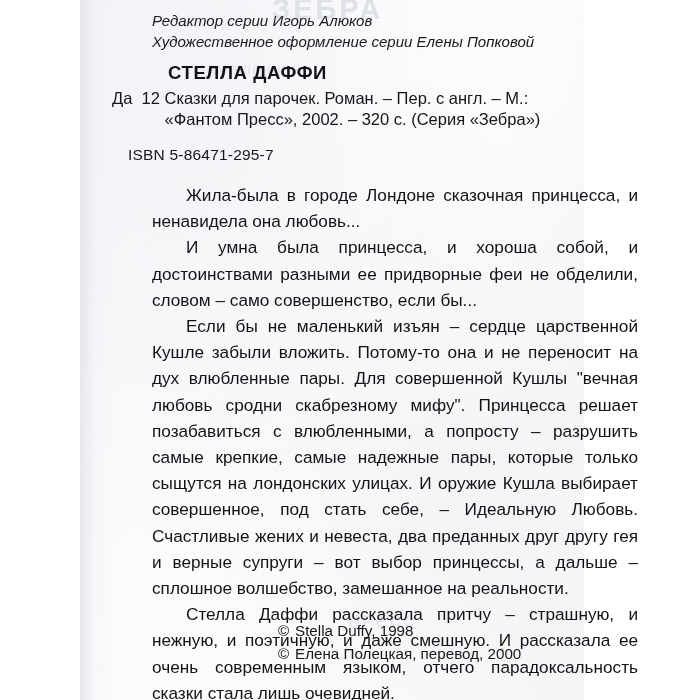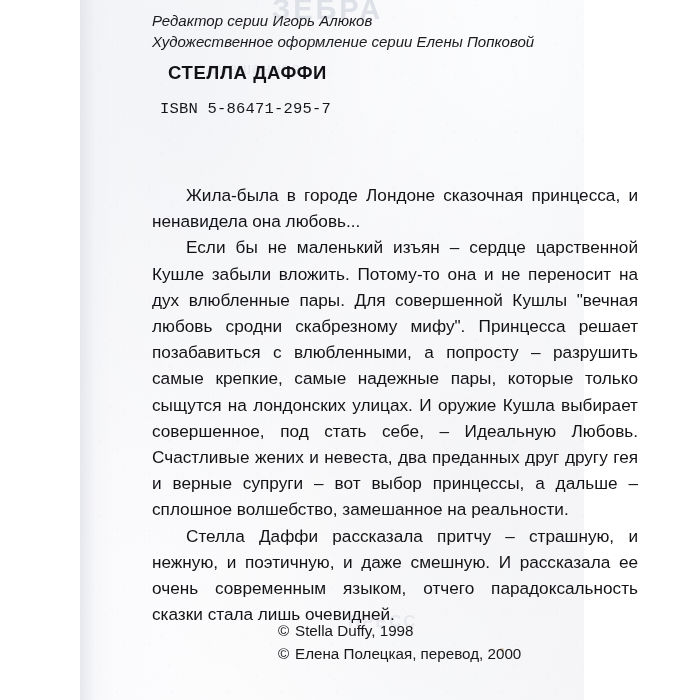--- a/index.html
+++ b/index.html
@@ -145,26 +145,25 @@
     white-space: pre;
   }
   #catalog-desc {
     flex: 1 1 auto;
   }
   #catalog-desc .desc-line-2 {
     display: block;
     text-indent: 0;
   }
   #isbn-line {
-    margin-left: 48px;
+    margin-left: 16px;
     margin-top: 16px;
     font-size: 15.5px;
     color: #17171b;
     letter-spacing: 0.2px;
-    font-family: Liberation Mono, monospace;
   }
 
   
   #blurb {
     position: absolute;
     left: 72px;
     top: 182px;
     width: 486px;
     font-size: 17.2px;
     line-height: 26.2px;
@@ -212,26 +211,31 @@
 
       <div id="series-credits">
         <div class="credit-line">Редактор серии Игорь Алюков</div>
         <div class="credit-line">Художественное оформление серии Елены Попковой</div>
       </div>
 
       <div id="catalog-block">
 
         <div id="author-name">СТЕЛЛА ДАФФИ</div>
 
+        <div id="catalog-row">
+          <span id="catalog-index"><span>Да</span><span>&nbsp;&nbsp;</span><span>12</span><span>&nbsp;</span></span>
+          <span id="catalog-desc"><span>Сказки для парочек. Роман. – Пер. с англ. – М.:</span><span class="desc-line-2">«Фантом Пресс», 2002. – 320 с. (Серия «Зебра»)</span></span>
+        </div>
 
         <div id="isbn-line">ISBN 5-86471-295-7</div>
       </div>
 
       <div id="blurb">
         <p>Жила-была в городе Лондоне сказочная принцесса, и ненавидела она любовь...</p>
+        <p>И умна была принцесса, и хороша собой, и достоинствами разными ее придворные феи не обделили, словом – само совершенство, если бы...</p>
         <p>Если бы не маленький изъян – сердце царственной Кушле забыли вложить. Потому-то она и не переносит на дух влюбленные пары. Для совершенной Кушлы "вечная любовь сродни скабрезному мифу".  Принцесса решает позабавиться с влюбленными, а попросту – разрушить самые крепкие, самые надежные пары, которые только сыщутся на лондонских улицах. И оружие Кушла выбирает совершенное, под стать себе, – Идеальную Любовь. Счастливые жених и невеста, два преданных друг другу гея и верные супруги – вот выбор принцессы, а дальше – сплошное волшебство, замешанное на реальности.</p>
         <p>Стелла Даффи рассказала притчу – страшную, и нежную, и поэтичную, и даже смешную. И рассказала ее очень современным языком, отчего парадоксальность сказки стала лишь очевидней.</p>
       </div>
 
       <div id="copyright-block">
         <div class="copy-line"><span class="copy-mark">©</span><span>Stella Duffy, 1998</span></div>
         <div class="copy-line"><span class="copy-mark">©</span><span>Елена Полецкая, перевод, 2000</span></div>
       </div>
 
     </div>

